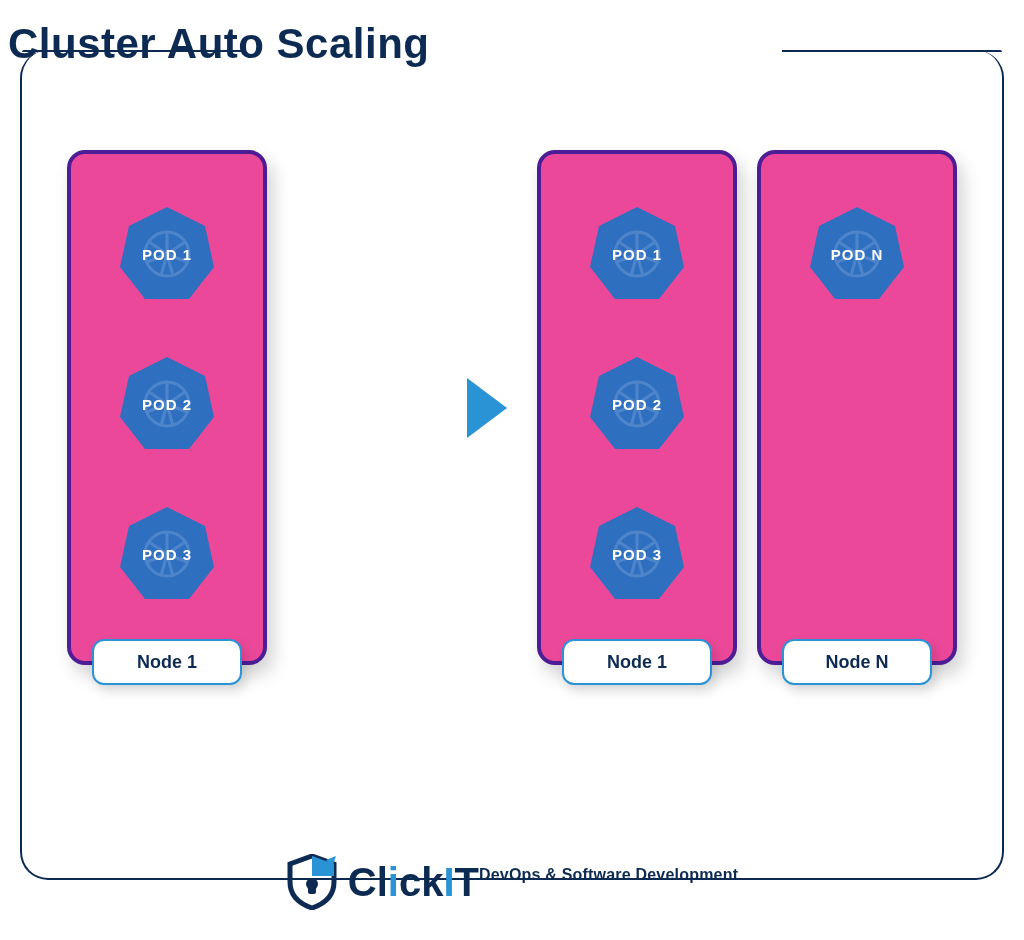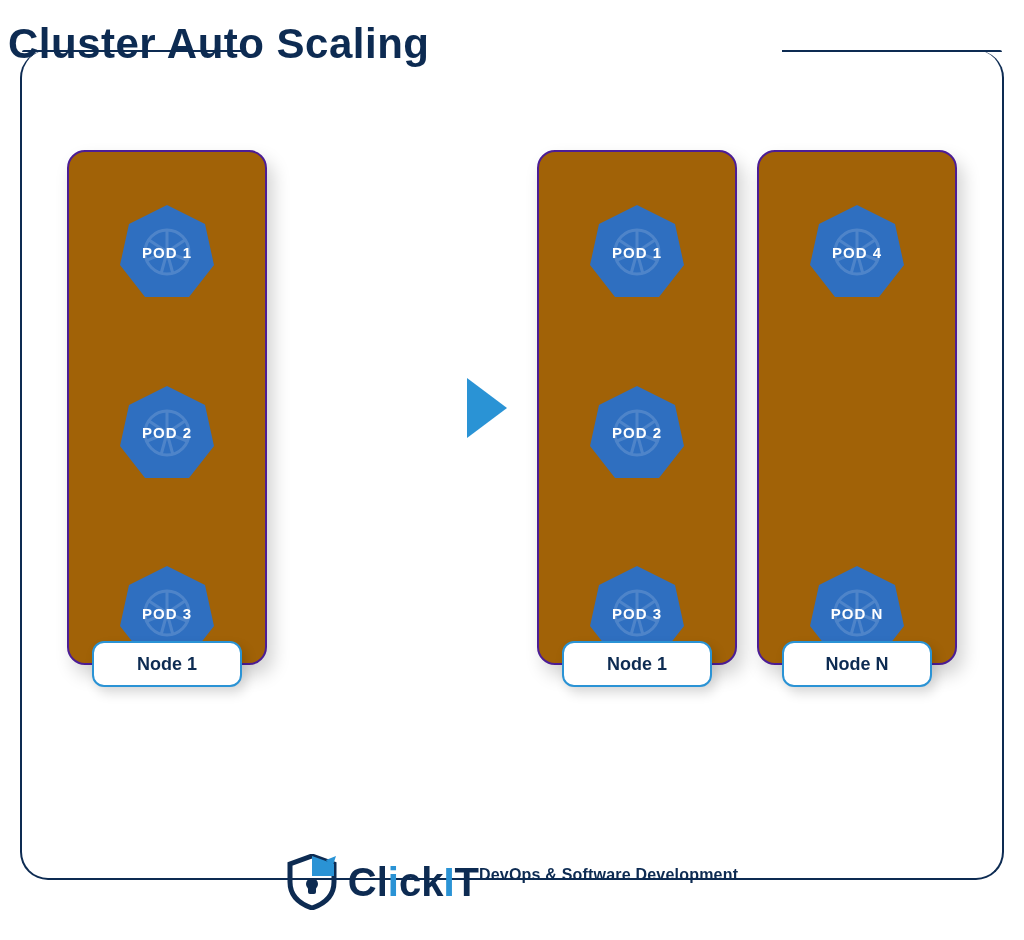--- a/index.html
+++ b/index.html
@@ -49,31 +49,30 @@
     left: 0; right: 0;
     display: flex;
     justify-content: center;
     align-items: flex-start;
     gap: 10px;
   }
 
   .node-box {
     width: 200px;
     height: 515px;
-    border: 2px solid #4c1d95;
+    border: 4px solid #4c1d95;
     border-radius: 18px;
     box-shadow: 6px 10px 18px rgba(0,0,0,0.18);
     position: relative;
     padding-top: 50px;
     display: flex;
     flex-direction: column;
     align-items: center;
     gap: 50px;
-    background: #a16207;
-    justify-content: space-between;
+    background: #ec4899;
   }
 
   .node-label {
     position: absolute;
     bottom: -24px;
     left: 50%;
     transform: translateX(-50%);
     width: 150px;
     height: 46px;
     background: #fff;
@@ -313,36 +312,20 @@
             <circle cx="50" cy="50" r="22"></circle>
             <line x1="50" y1="50" x2="50" y2="28"></line>
               <line x1="50" y1="50" x2="68" y2="38"></line>
               <line x1="50" y1="50" x2="70" y2="58"></line>
               <line x1="50" y1="50" x2="56" y2="72"></line>
               <line x1="50" y1="50" x2="44" y2="72"></line>
               <line x1="50" y1="50" x2="30" y2="58"></line>
               <line x1="50" y1="50" x2="32" y2="38"></line>
           </g>
         </svg>
-        <span class="pod-label">POD 4</span>
-      </div>
-      <div class="pod">
-        <svg class="heptagon" viewBox="0 0 100 100">
-          <polygon points="50,3 88,22 97,63 72,95 28,95 3,63 12,22"></polygon>
-          <g class="wheel" stroke="#fff" stroke-width="3" fill="none">
-            <circle cx="50" cy="50" r="22"></circle>
-            <line x1="50" y1="50" x2="50" y2="28"></line>
-              <line x1="50" y1="50" x2="68" y2="38"></line>
-              <line x1="50" y1="50" x2="70" y2="58"></line>
-              <line x1="50" y1="50" x2="56" y2="72"></line>
-              <line x1="50" y1="50" x2="44" y2="72"></line>
-              <line x1="50" y1="50" x2="30" y2="58"></line>
-              <line x1="50" y1="50" x2="32" y2="38"></line>
-          </g>
-        </svg>
         <span class="pod-label">POD N</span>
       </div>
       <div class="node-label">Node N</div>
     </div>
   </div>
 
 </div>
 
 <div class="logo-wrap">
   <svg class="logo-shield" viewBox="0 0 52 56">

